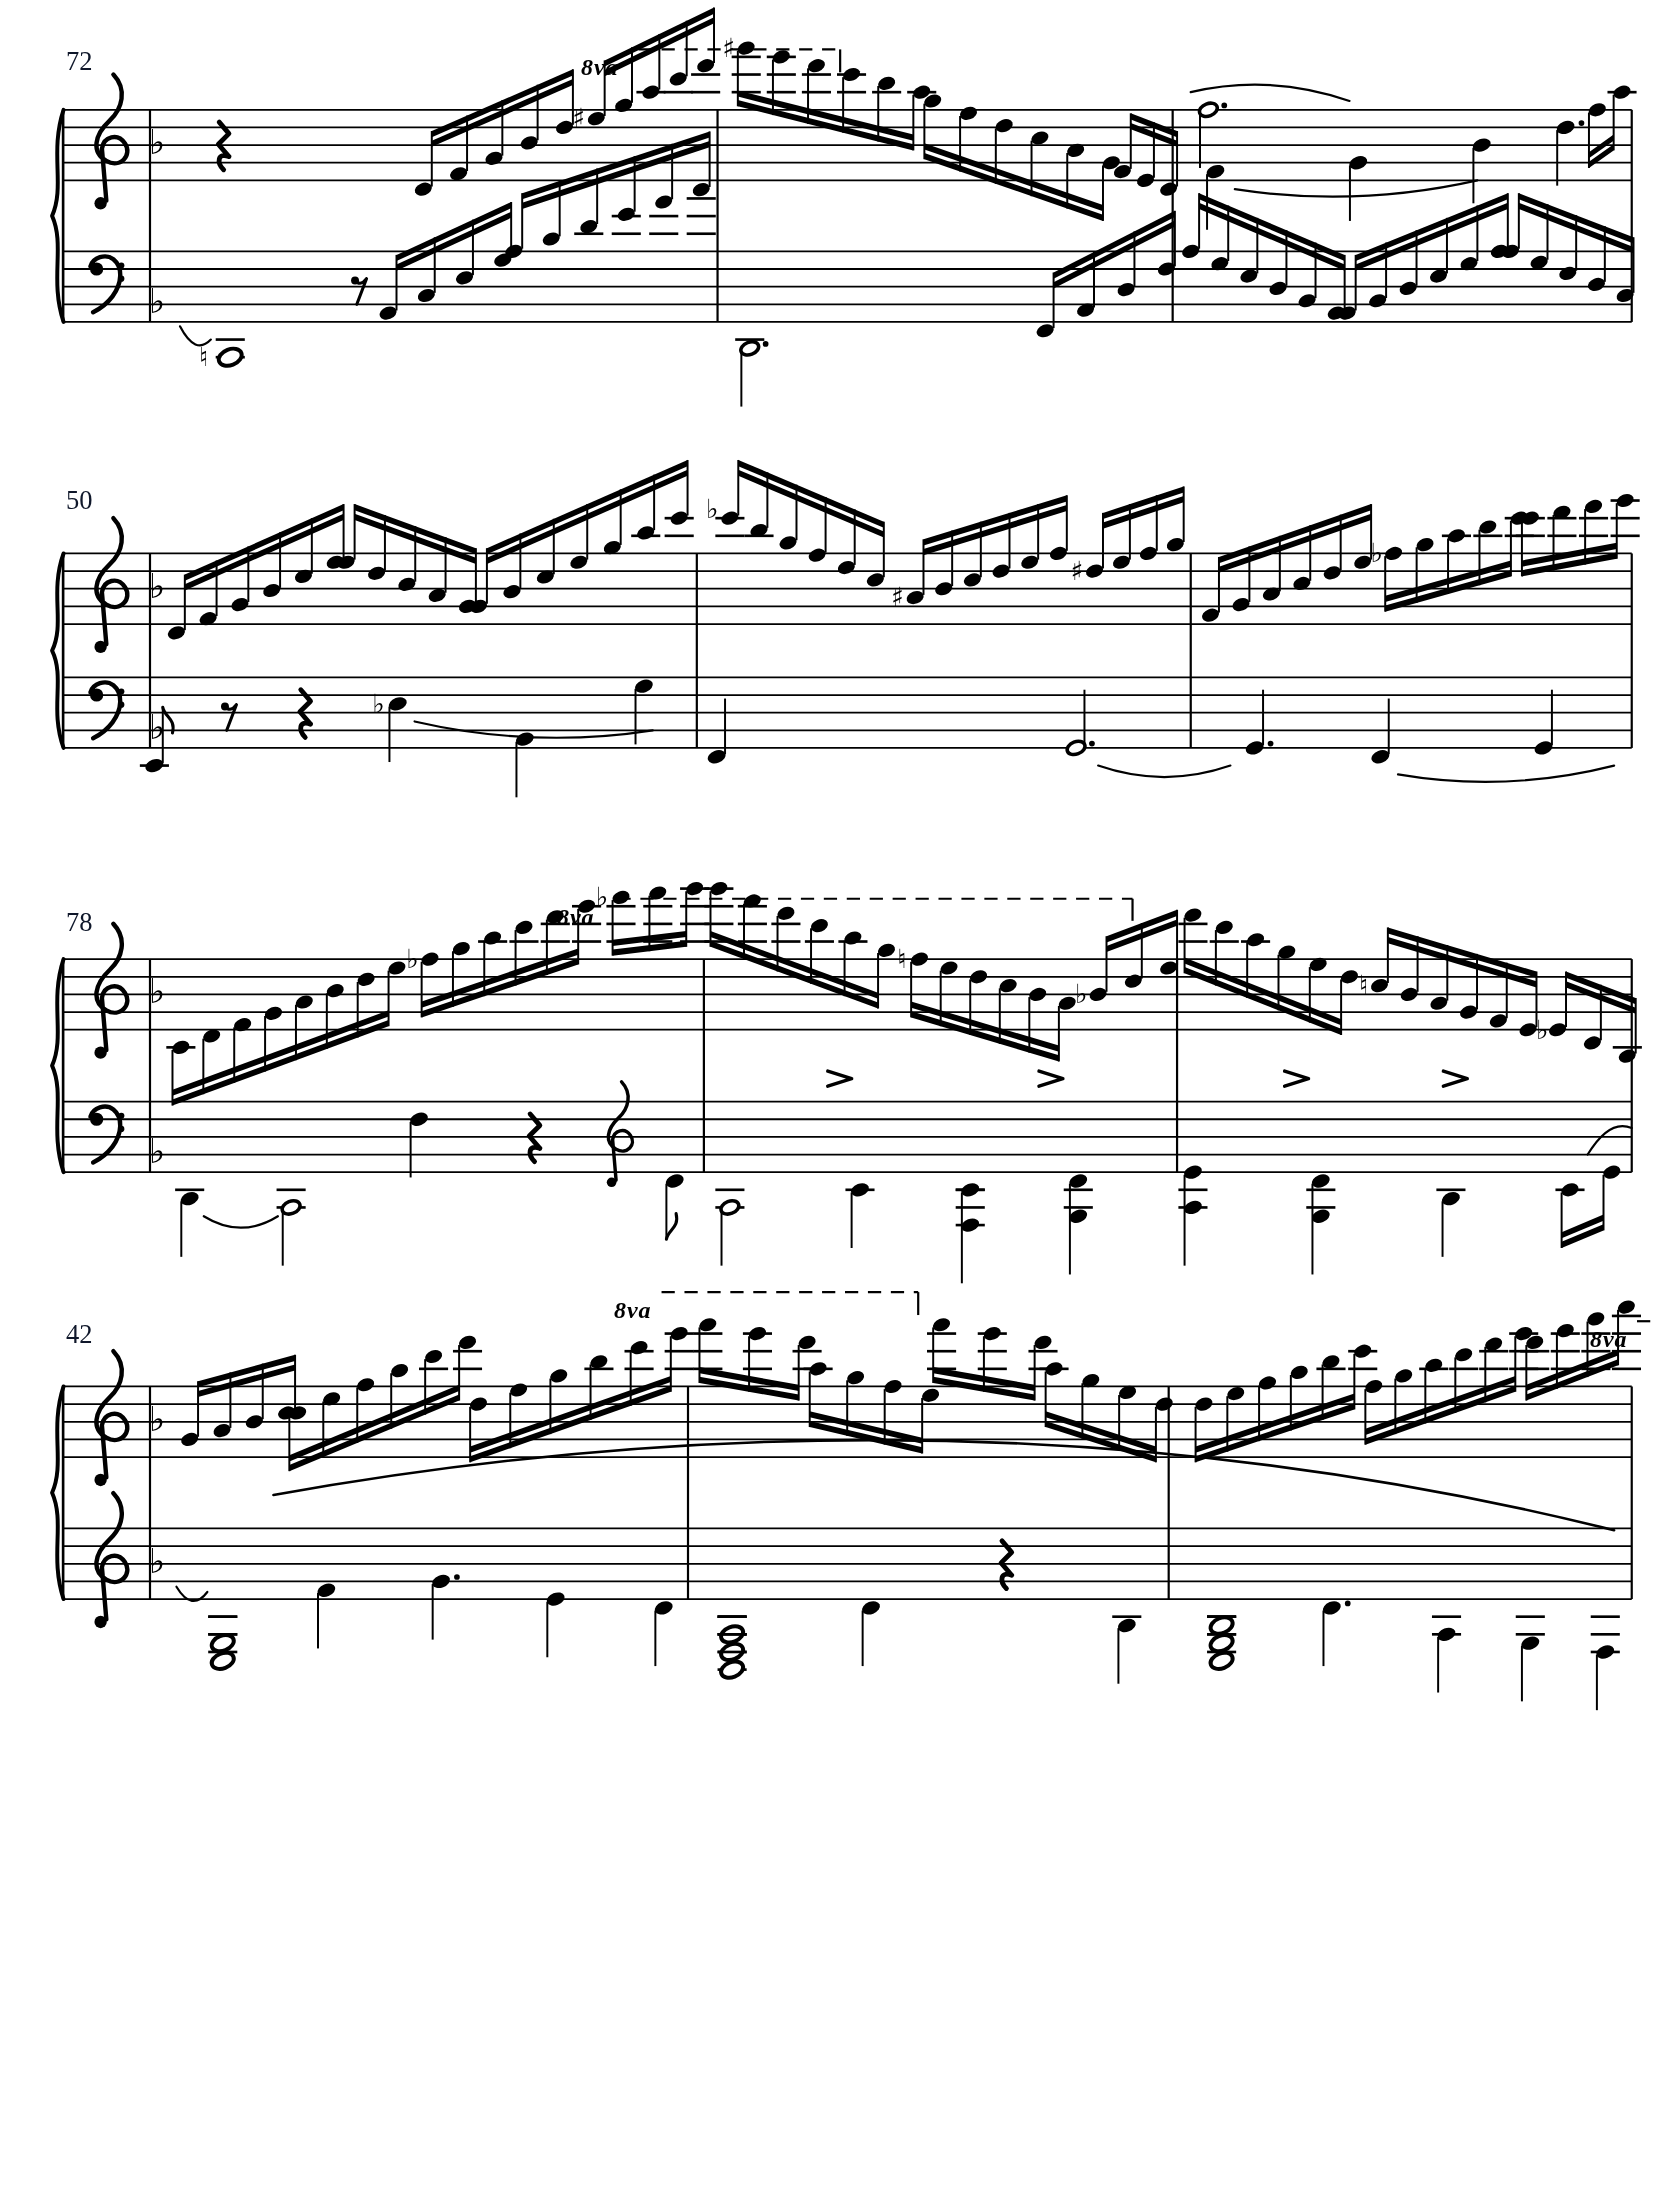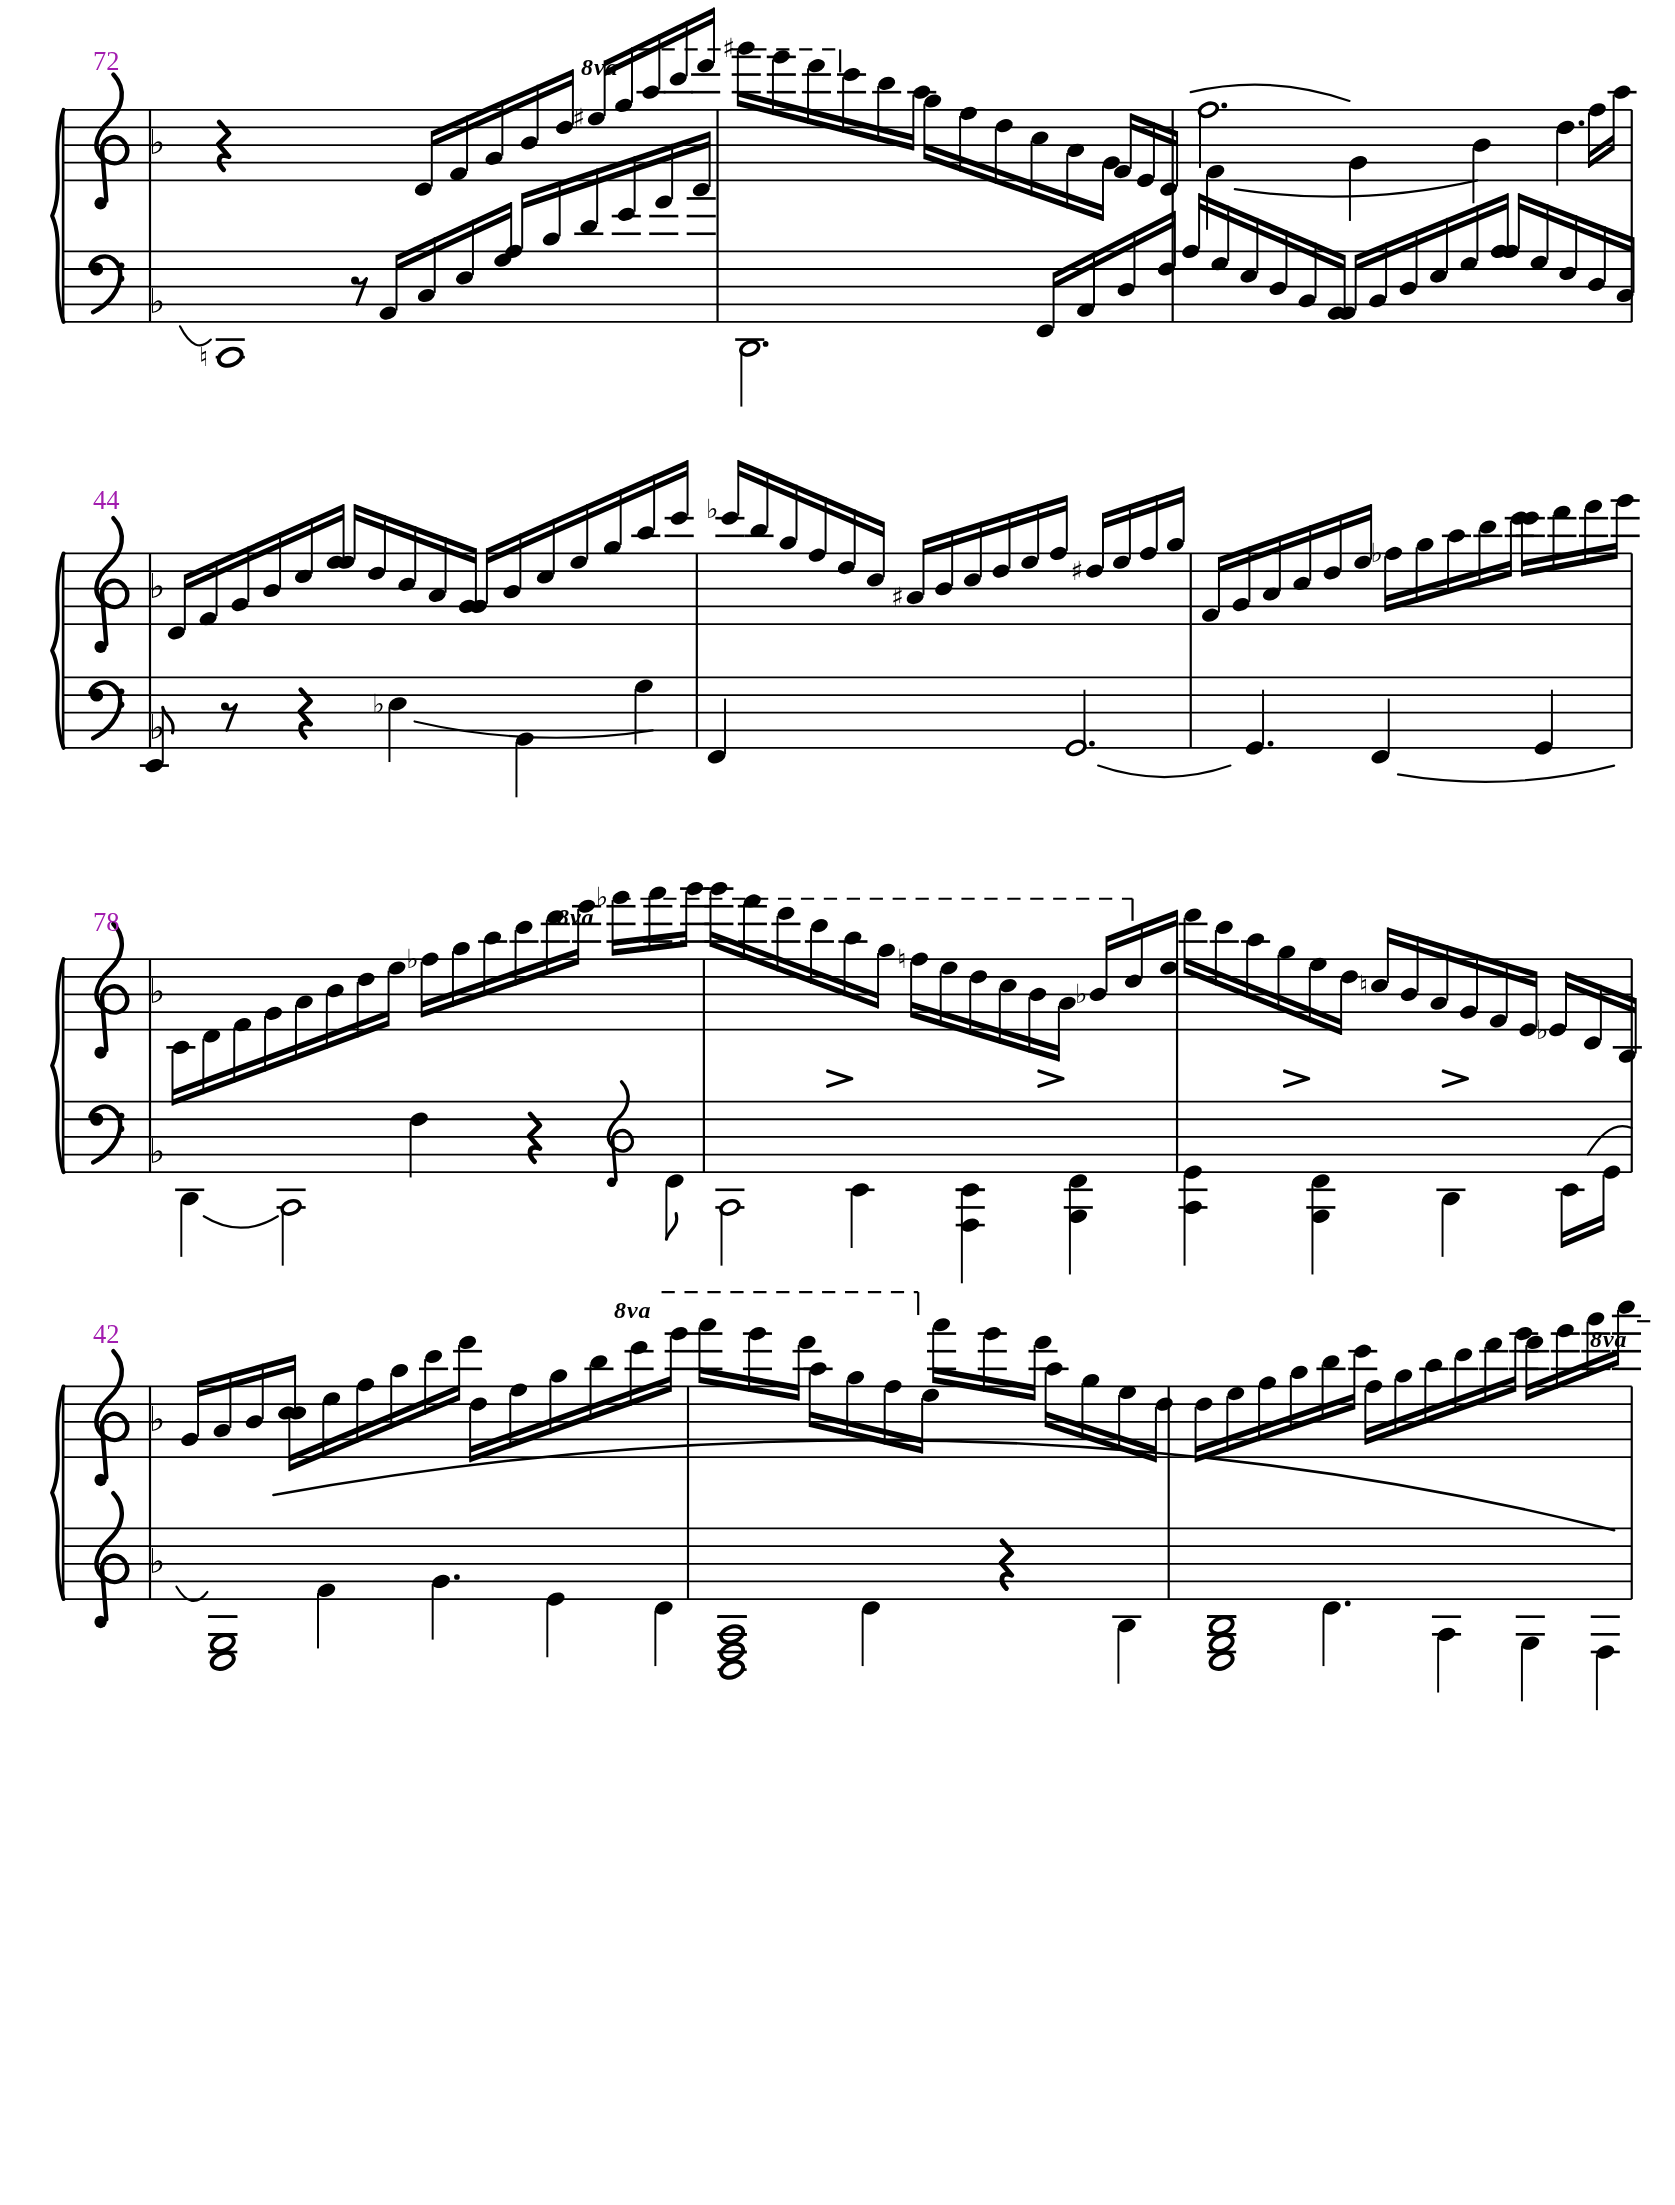--- a/index.html
+++ b/index.html
@@ -1,19 +1,19 @@
 <!DOCTYPE html>
 <html style="font-size:7px"><head>
 <meta charset="utf-8">
 <style>
   html,body{margin:0;padding:0;background:#888;}
   .page{position:relative;width:1675px;height:2500px;background:#ffffff;overflow:hidden;
         font-family:"Liberation Serif", serif;}
   .page svg{position:absolute;left:0;top:0;}
-  .mnum{position:absolute;font-size:26.5px;color:#a21caf;font-family:"Liberation Serif",serif;margin-left:27px;}
+  .mnum{position:absolute;font-size:26.5px;color:#0f172a;font-family:"Liberation Serif",serif;}
   .ottava{position:absolute;font-size:24px;font-style:italic;font-weight:bold;
           color:#000;font-family:"Liberation Serif",serif;letter-spacing:0.9px;margin-top:26px;}
 </style>
 </head>
 <body>
 
 <div class="page">
   <svg id="score-svg" width="1675" height="2500" viewBox="0 0 3798 5669">
       <g>
         <line x1="143" y1="249" x2="3700" y2="249" stroke="#000000" stroke-width="4"></line>
@@ -1115,21 +1115,21 @@
           <line x1="3607" y1="3706" x2="3673" y2="3706" stroke="#000000" stroke-width="6"></line>
           <line x1="3607" y1="3746" x2="3673" y2="3746" stroke="#000000" stroke-width="6"></line>
           <ellipse cx="3640" cy="3746" rx="21" ry="14" transform="rotate(-21 3640 3746)" fill="#000000" stroke="#000000" stroke-width="0"></ellipse>
           <line x1="3621" y1="3752" x2="3621" y2="3878" stroke="#000000" stroke-width="4.5"></line>
         </g>
         <path d="M 620,3390 Q 2200,3106 3660,3470" fill="none" stroke="#000000" stroke-width="6" stroke-linecap="round" stroke-linejoin="round"></path>
       </g>
     </svg>
 
   <div class="mnum" style="left:66px;top:46px">72</div>
-  <div class="mnum" style="left:66px;top:485px">44</div>
+  <div class="mnum" style="left:66px;top:485px">50</div>
   <div class="mnum" style="left:66px;top:907px">78</div>
   <div class="mnum" style="left:66px;top:1319px">42</div>
 
   <div class="ottava" style="left:581px;top:28px">8va</div>
   <div class="ottava" style="left:557px;top:878px">8va</div>
   <div class="ottava" style="left:614px;top:1271px">8va</div>
   <div class="ottava" style="left:1590px;top:1300px">8va</div>
 </div>
 
 

